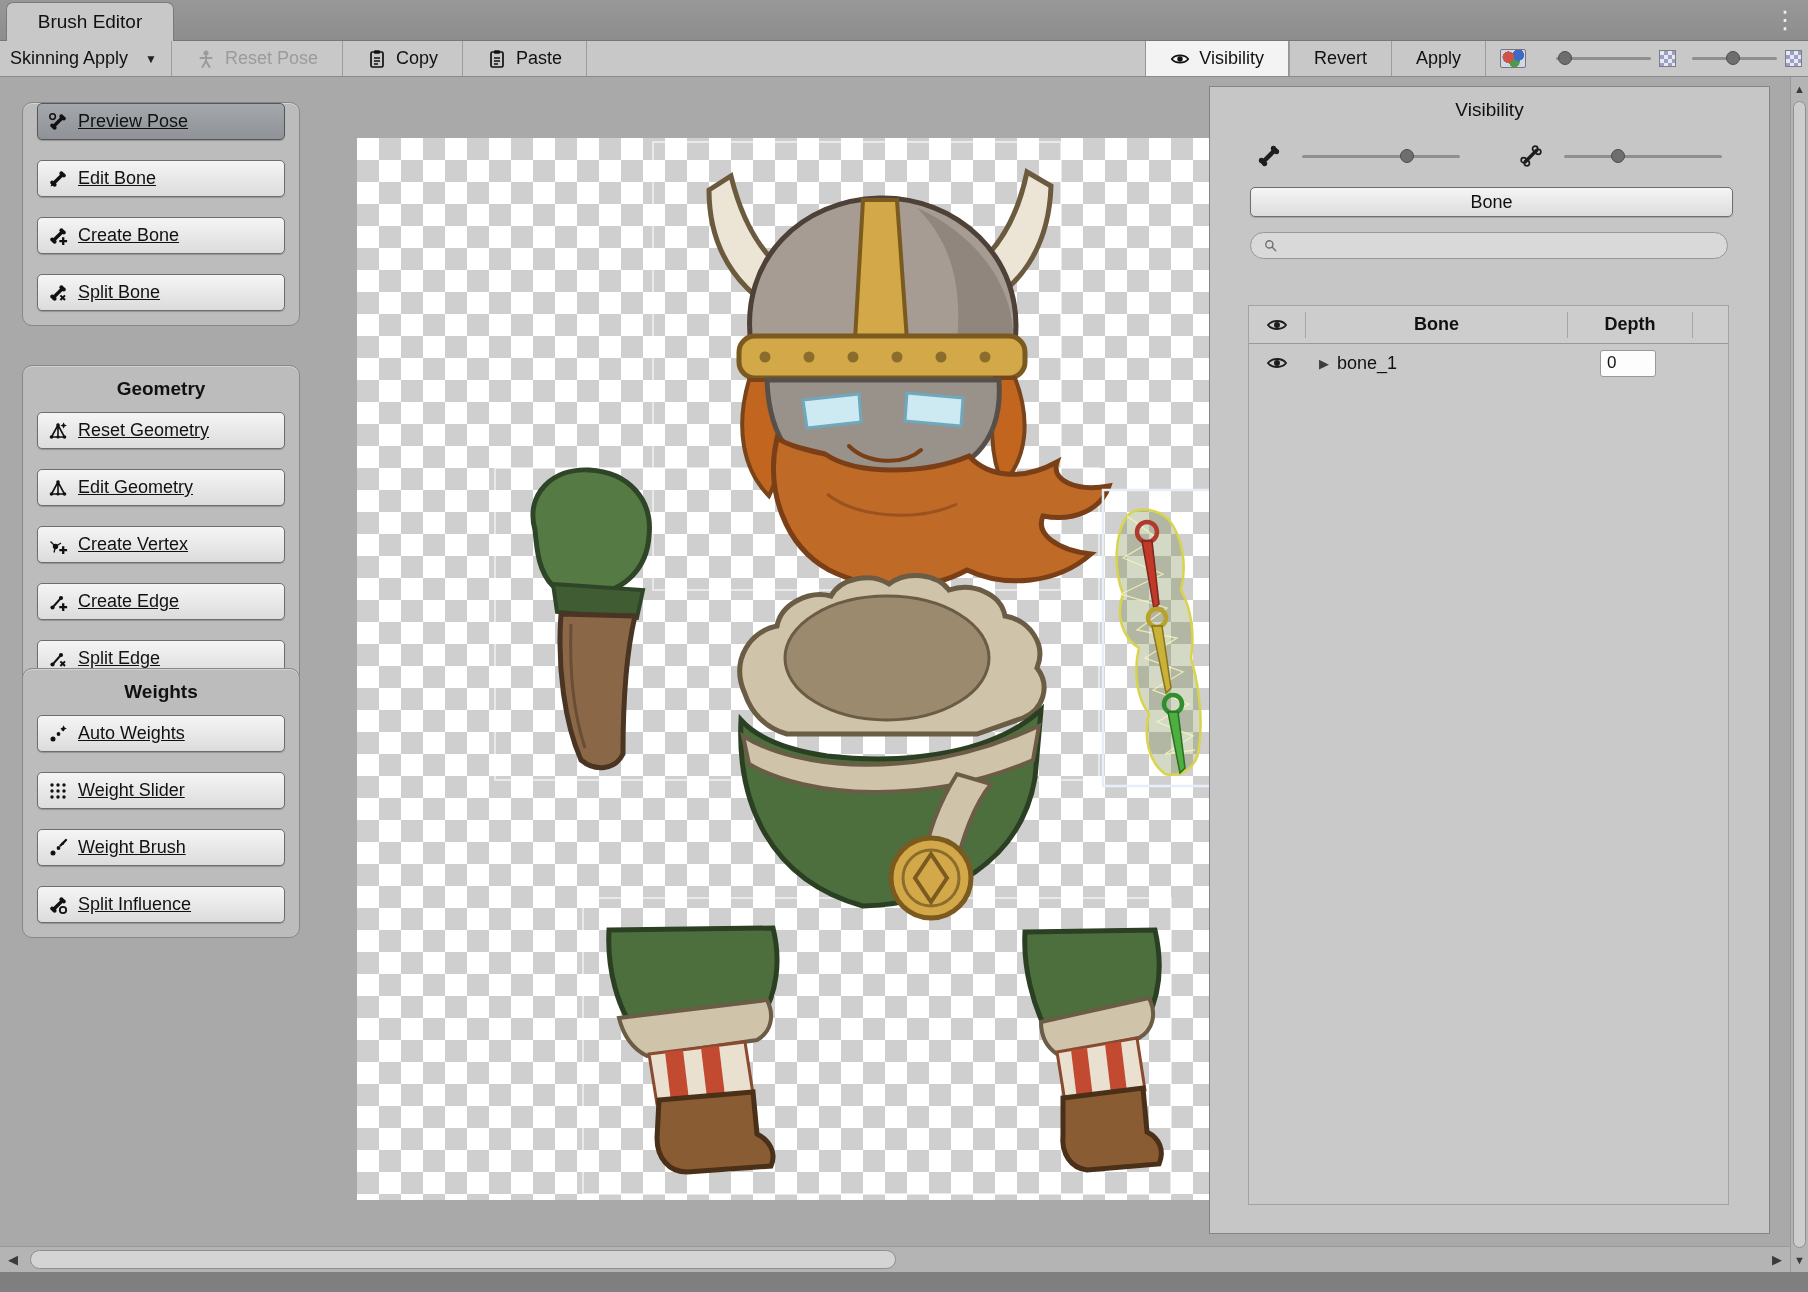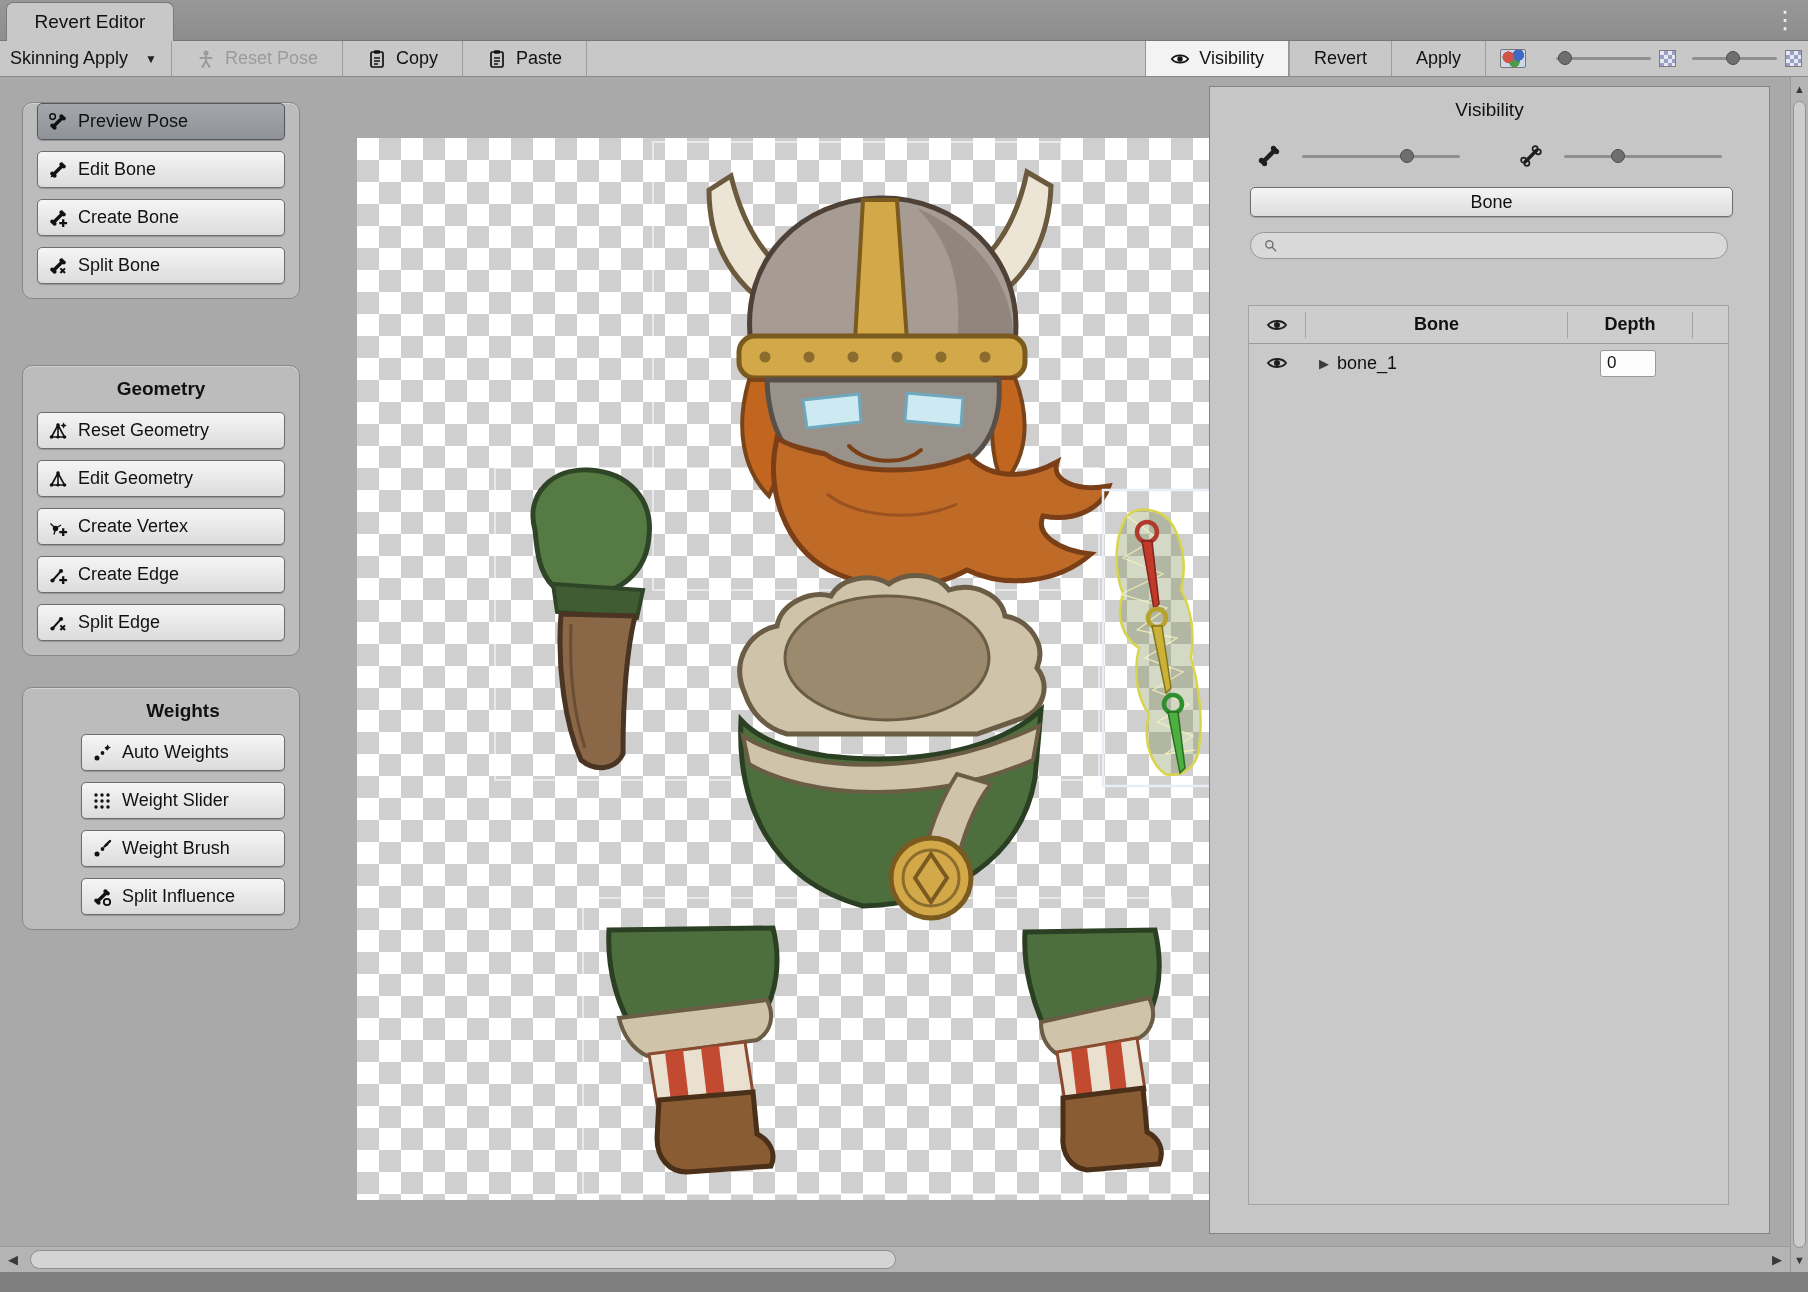--- a/index.html
+++ b/index.html
@@ -43,24 +43,24 @@
   .canvas { position:absolute; left:357px; top:138px; width:852px; height:1062px; background:#fff;
     background-image:
       linear-gradient(45deg,#cfcfcf 25%,transparent 25%,transparent 75%,#cfcfcf 75%),
       linear-gradient(45deg,#cfcfcf 25%,transparent 25%,transparent 75%,#cfcfcf 75%);
     background-size:44px 44px; background-position:0 0,22px 22px; overflow:hidden; }
   .canvas svg { display:block; width:852px; height:1062px; }
 
   
   .group { position:absolute; left:22px; width:278px; background:#bcbcbc; border:1px solid #878787;
     border-radius:10px; padding-bottom:14px; box-shadow:inset 0 1px 0 rgba(255,255,255,.35); }
-  #group-bones { top:102px; } #group-geometry { top:365px; } #group-weights { top:687px;padding-left:44px; }
+  #group-bones { top:102px; } #group-geometry { top:365px; } #group-weights { top:668px; }
   .group-title { height:46px; display:flex; align-items:center; justify-content:center;
     font-size:19px; font-weight:700; }
-  .group-body { display:flex; flex-direction:column; gap:11px; padding:0 14px; }
+  .group-body { display:flex; flex-direction:column; gap:20px; padding:0 14px;text-decoration:underline; }
   .btn { height:37px; display:flex; align-items:center; gap:10px; padding:0 10px;
     border:1px solid #6e6e6e; border-radius:5px; background:linear-gradient(#f5f5f5,#dcdcdc);
     font-size:18px; font-family:inherit; color:#111; cursor:pointer; box-shadow:0 1px 1px rgba(0,0,0,.22); }
   .btn.selected { background:linear-gradient(#a4a8ac,#8f9397); border-color:#54585c; }
   .i { width:20px; height:20px; flex:none; }
 
   
   .vis-panel { position:absolute; left:1209px; top:86px; width:561px; height:1148px;
     background:#c6c6c6; border:1px solid #848484; }
   .vis-title { text-align:center; font-size:19px; padding-top:12px; height:44px; }
@@ -197,21 +197,21 @@
       <circle cx="8.5" cy="8.5" r="4.8" fill="none" stroke="currentColor" stroke-width="1.8"></circle>
       <path d="M12 12 L17 17" stroke="currentColor" stroke-width="1.8" stroke-linecap="round" fill="none"></path>
     </symbol>
   </defs>
 </svg>
 
 <div class="app">
 
   <div class="tabstrip">
     <div class="tab">
-      <span>Revert Editor</span>
+      <span>Brush Editor</span>
     </div>
     <div class="kebab">⋮</div>
   </div>
 
   <div class="toolbar">
     <button class="tb-btn dd">
       <span>Skinning Apply</span>
       <span class="caret">▼</span>
     </button>
     <div class="tb-sep"></div>

